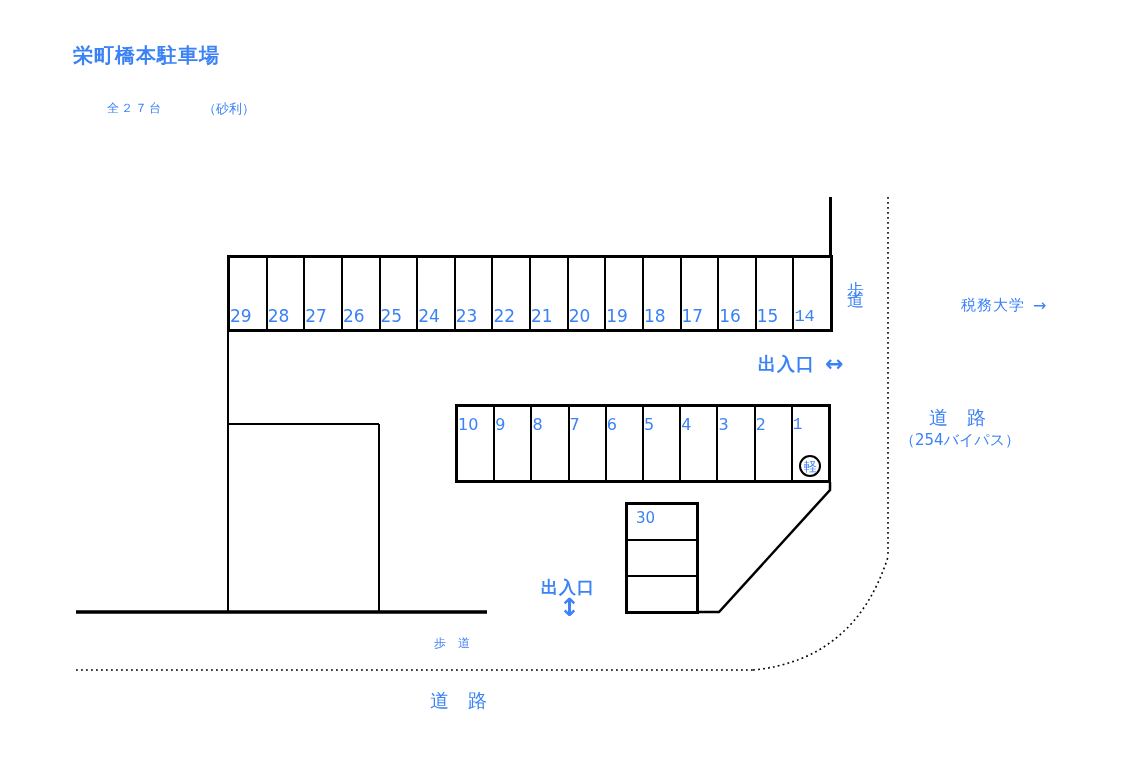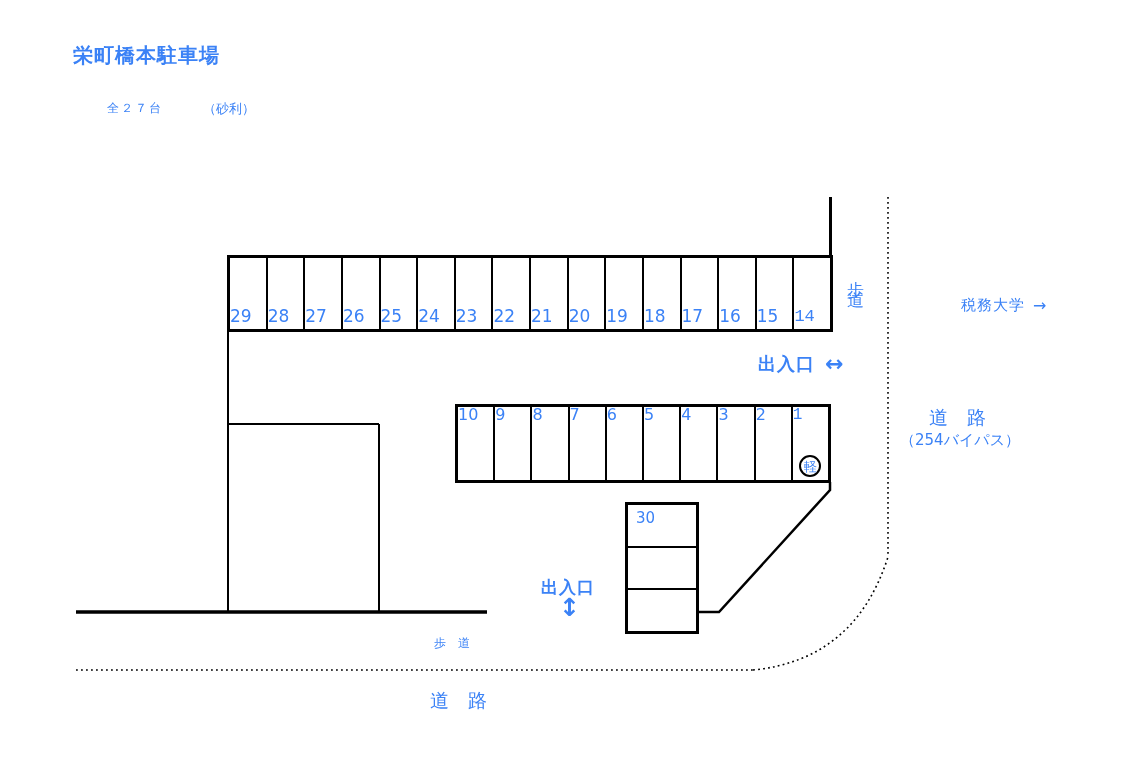--- a/index.html
+++ b/index.html
@@ -25,30 +25,30 @@
   #middle-row{left:455px;top:404px;width:376px;height:79px;}
   .cell{
     flex:1;border-right:2px solid #000;position:relative;
     display:flex;box-sizing:border-box;
   }
   .cell:last-child{border-right:none;font-family:Liberation Mono, monospace;}
   .num{font-size:17px;line-height:1;}
   .num-bottom{align-items:flex-end;}
   .num-bottom .num{padding-bottom:4px;}
   .num-top{align-items:flex-start;}
-  .num-top .num{padding-top:0;font-size:16px;}
+  .num-top .num{padding-top:10px;font-size:16px;}
   .kei{
     position:absolute;bottom:3px;left:50%;transform:translateX(-50%);
     width:22px;height:22px;border:2px solid #000;border-radius:50%;
     font-size:13px;line-height:22px;text-align:center;box-sizing:border-box;
   }
 
   
   #bottom-block{
-    position:absolute;left:625px;top:502px;width:74px;height:132px;
+    position:absolute;left:625px;top:502px;width:74px;height:112px;
     border:3px solid #000;box-sizing:border-box;
     display:flex;flex-direction:column;background:#fff;
   }
   .bcell{flex:1;border-bottom:2px solid #000;box-sizing:border-box;}
   .bcell:last-child{border-bottom:none;}
   .bcell .num{font-size:15px;padding:6px 0 0 8px;display:inline-block;}
 
   
   #sidewalk-right{
     left:845px;top:268px;font-size:17px;

